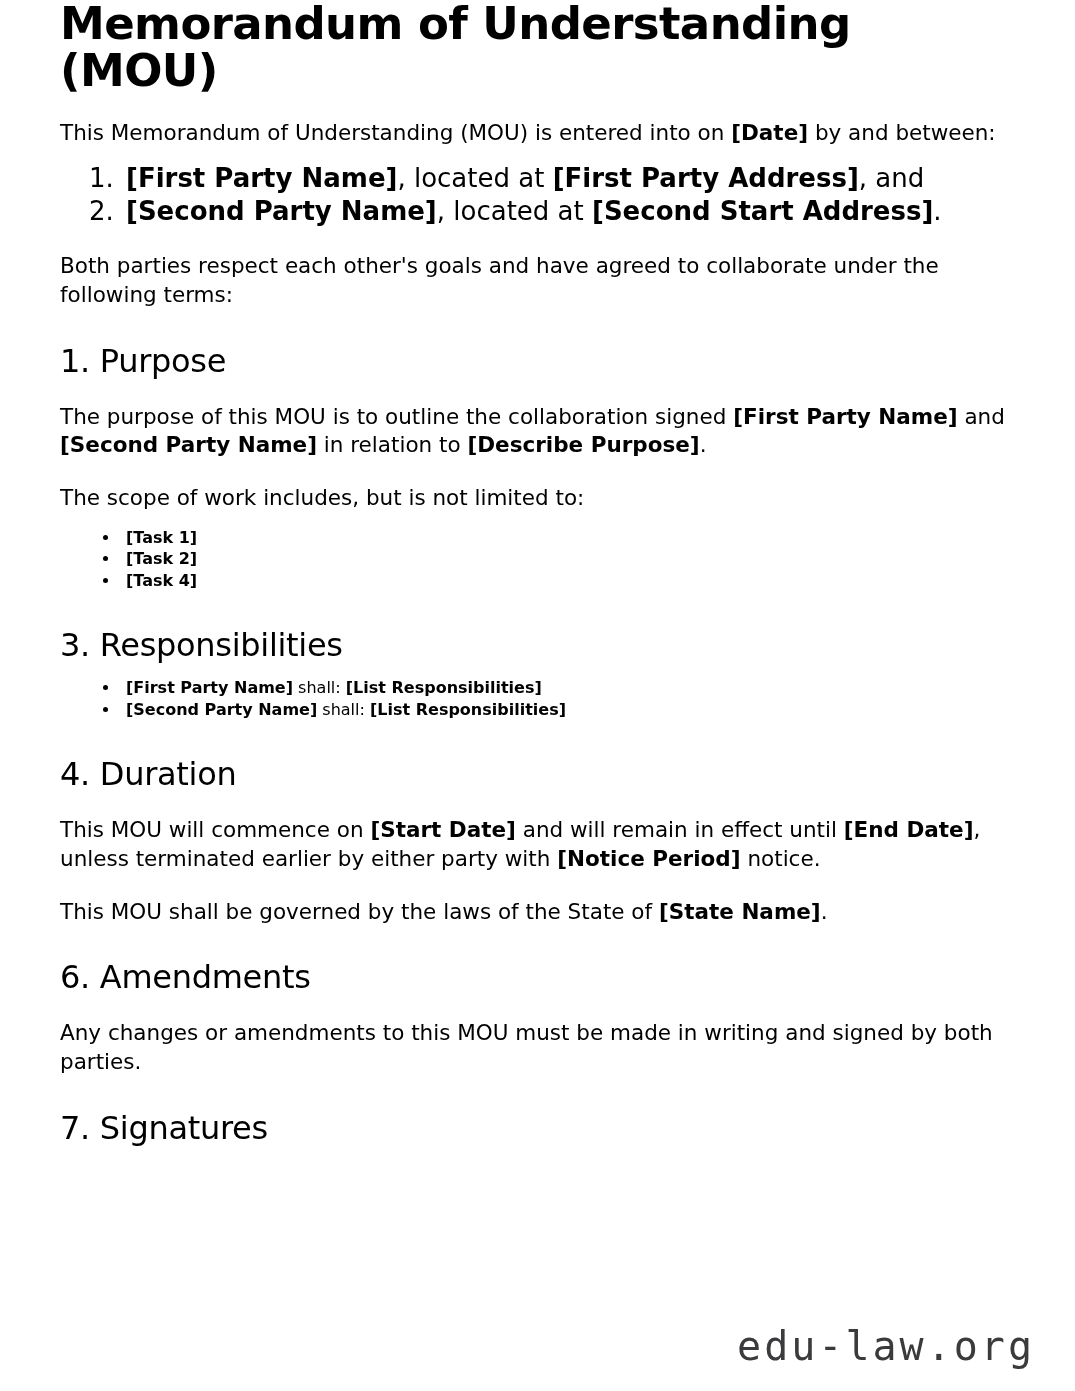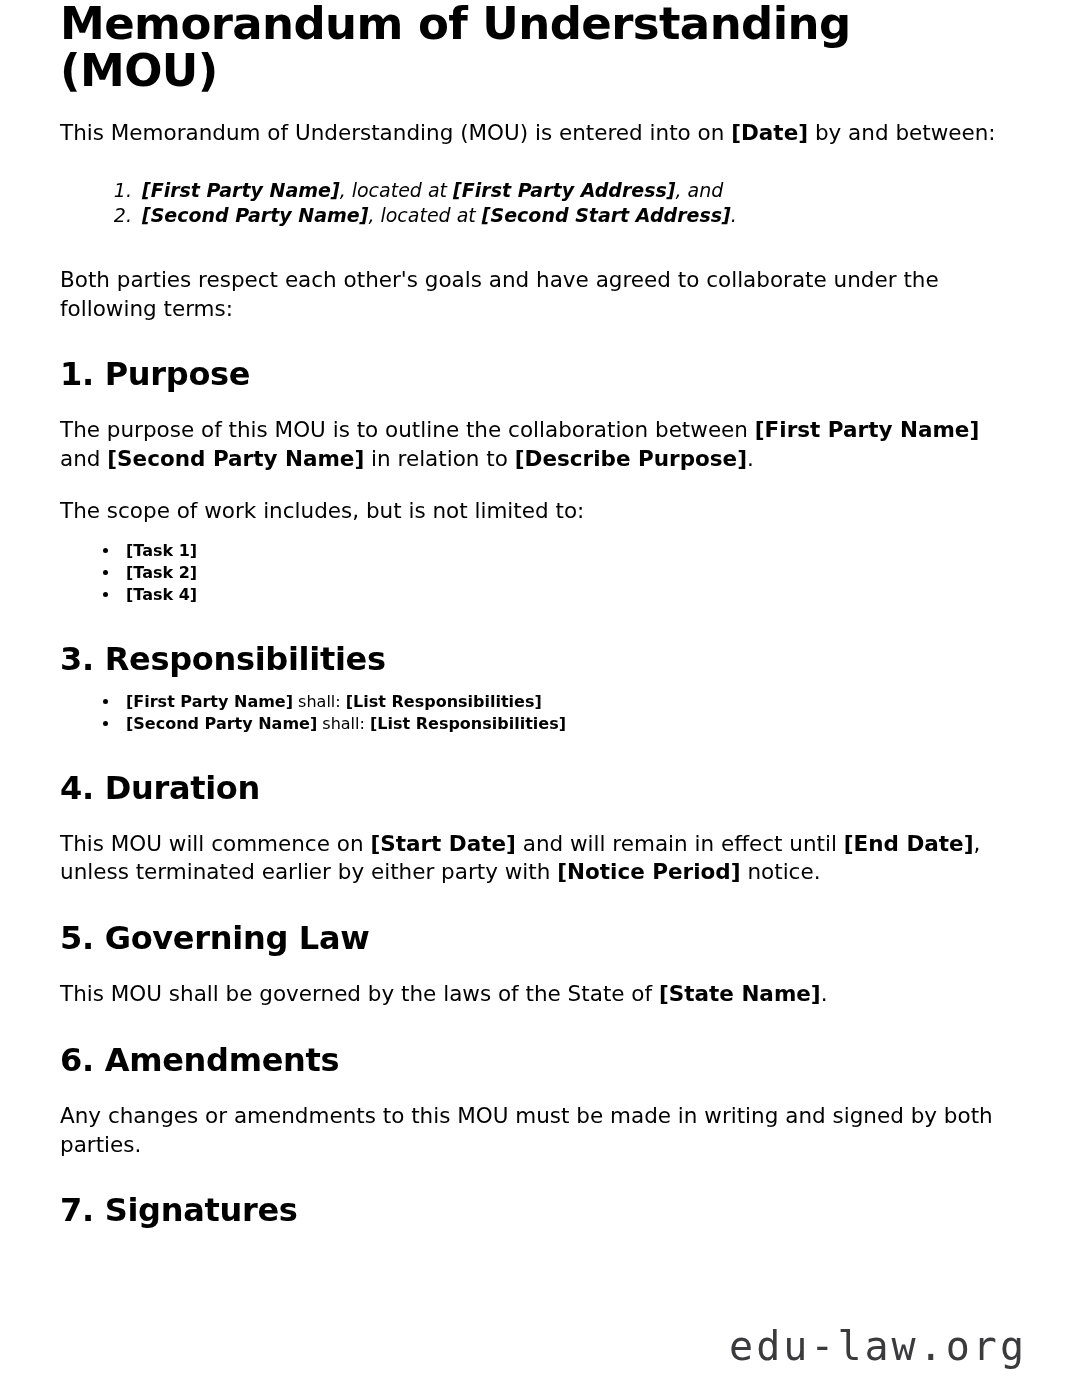--- a/index.html
+++ b/index.html
@@ -34,37 +34,36 @@
 
   .para {
     font-size: 21.5px;
     line-height: 1.33;
     margin: 0;
     padding-top: 24px;
   }
 
   h2.section {
     font-size: 32px;
-    font-weight: 700;
+    font-weight: 400;
     line-height: 1.1;
     letter-spacing: -0.3px;
     margin: 0;
     padding-top: 34px;
   }
 
   ol.party-list {
-    font-size: 19px;
+    font-size: 26px;
     line-height: 1.18;
-    margin: 16px;
+    margin: 0;
     padding-top: 16px;
     padding-left: 62px;
     padding-bottom: 0;
     list-style-position: outside;
     list-style-type: decimal;
-    font-style: italic;
   }
   ol.party-list li {
     padding-left: 4px;
     margin: 0 0 2px 0;
   }
 
   ul.bullets {
     font-size: 16px;
     line-height: 1.18;
     margin: 0;
@@ -75,21 +74,21 @@
   }
   ul.bullets li {
     padding-left: 6px;
     margin: 0 0 3px 0;
   }
 
   b, strong { font-weight: 700; }
 
   .watermark {
     position: absolute;
-    right: 48px;
+    right: 40px;
     bottom: 22px;
     font-family: "DejaVu Sans Mono", "Liberation Mono", monospace;
     font-size: 40px;
     font-weight: 400;
     letter-spacing: 3px;
     color: #3b3b3d;
     white-space: nowrap;
   }
 </style>
 </head>
@@ -102,39 +101,38 @@
   <p class="para"><span>This Memorandum of Understanding (MOU) is entered into on </span><b>[Date]</b><span> by and between:</span></p>
 
   <ol class="party-list">
     <li><b>[First Party Name]</b><span>, located at </span><b>[First Party Address]</b><span>, and</span></li>
     <li><b>[Second Party Name]</b><span>, located at </span><b>[Second Start Address]</b><span>.</span></li>
   </ol>
 
   <p class="para">Both parties respect each other's goals and have agreed to collaborate under the following terms:</p>
 
   <h2 class="section">1. Purpose</h2>
-  <p class="para"><span>The purpose of this MOU is to outline the collaboration between </span><b>[First Party Name]</b><span> and </span><b>[Second Party Name]</b><span> in relation to </span><b>[Describe Purpose]</b><span>.</span></p>
+  <p class="para"><span>The purpose of this MOU is to outline the collaboration signed </span><b>[First Party Name]</b><span> and </span><b>[Second Party Name]</b><span> in relation to </span><b>[Describe Purpose]</b><span>.</span></p>
 
   <p class="para">The scope of work includes, but is not limited to:</p>
   <ul class="bullets">
     <li><b>[Task 1]</b></li>
     <li><b>[Task 2]</b></li>
     <li><b>[Task 4]</b></li>
   </ul>
 
   <h2 class="section">3. Responsibilities</h2>
   <ul class="bullets">
     <li><b>[First Party Name]</b><span> shall: </span><b>[List Responsibilities]</b></li>
     <li><b>[Second Party Name]</b><span> shall: </span><b>[List Responsibilities]</b></li>
   </ul>
 
   <h2 class="section">4. Duration</h2>
   <p class="para"><span>This MOU will commence on </span><b>[Start Date]</b><span> and will remain in effect until </span><b>[End Date]</b><span>, unless terminated earlier by either party with </span><b>[Notice Period]</b><span> notice.</span></p>
 
-  <h2 class="section">5. Governing Law</h2>
   <p class="para"><span>This MOU shall be governed by the laws of the State of </span><b>[State Name]</b><span>.</span></p>
 
   <h2 class="section">6. Amendments</h2>
   <p class="para">Any changes or amendments to this MOU must be made in writing and signed by both parties.</p>
 
   <h2 class="section">7. Signatures</h2>
 
 </div>
 
 <div class="watermark">edu-law.org</div>

